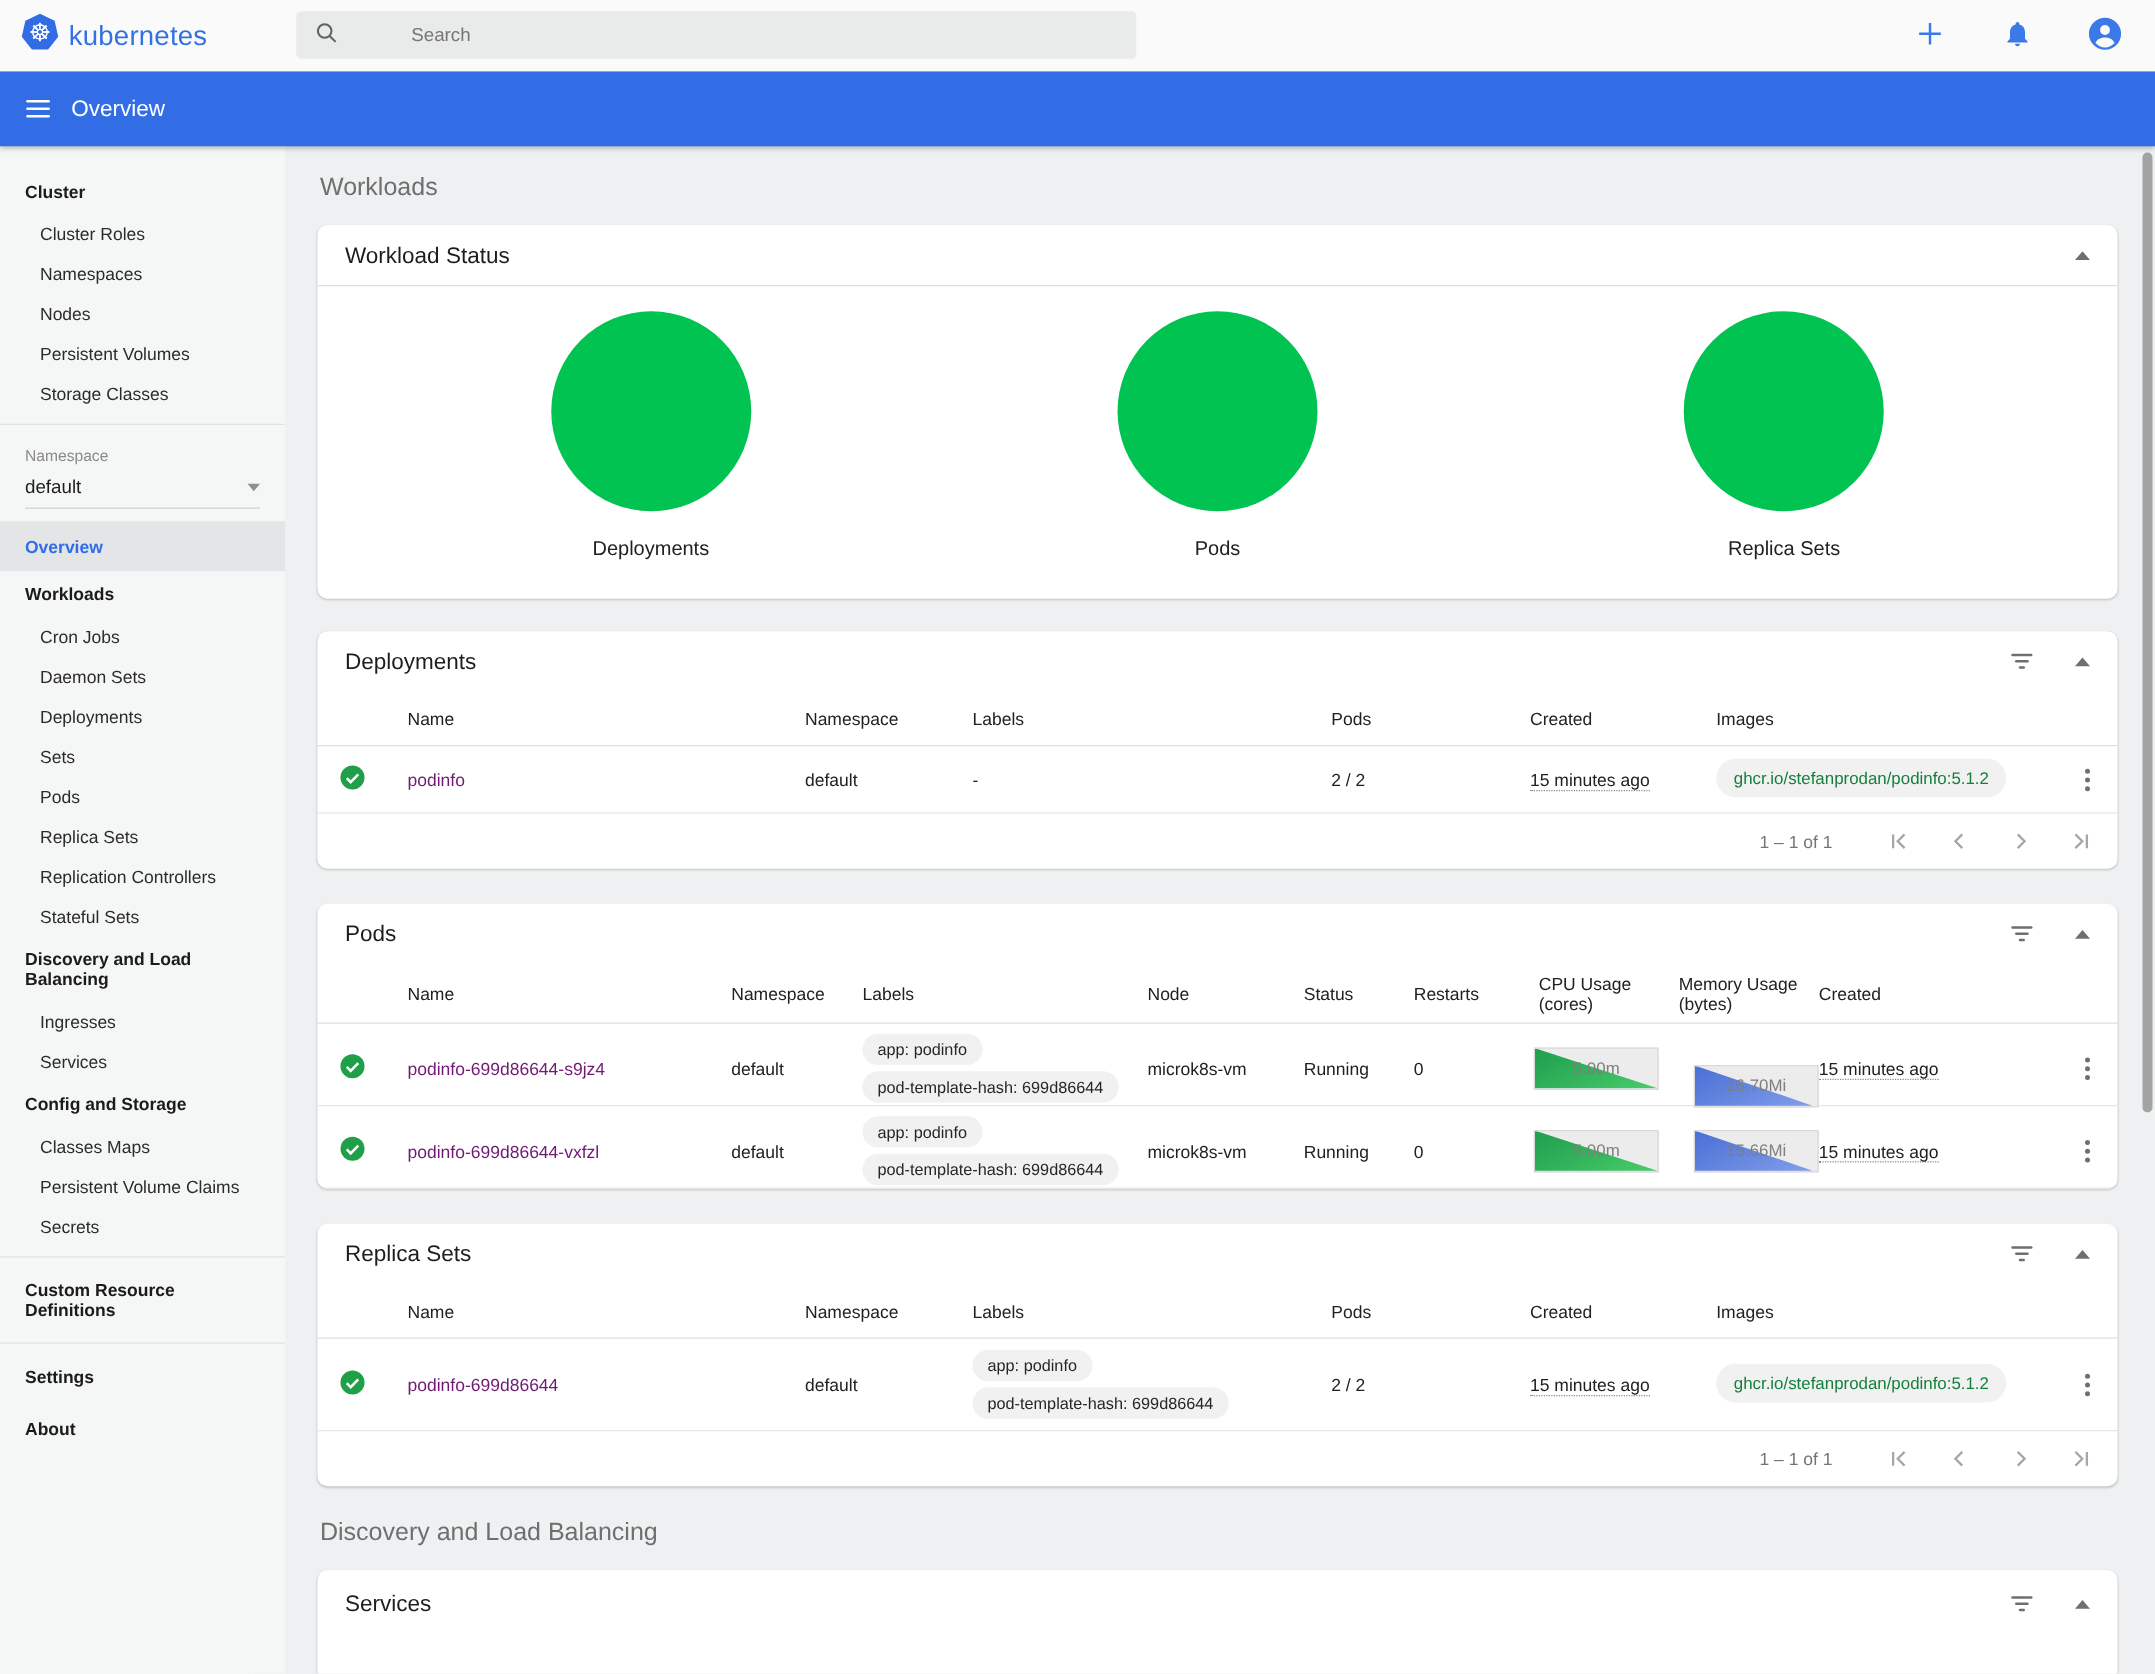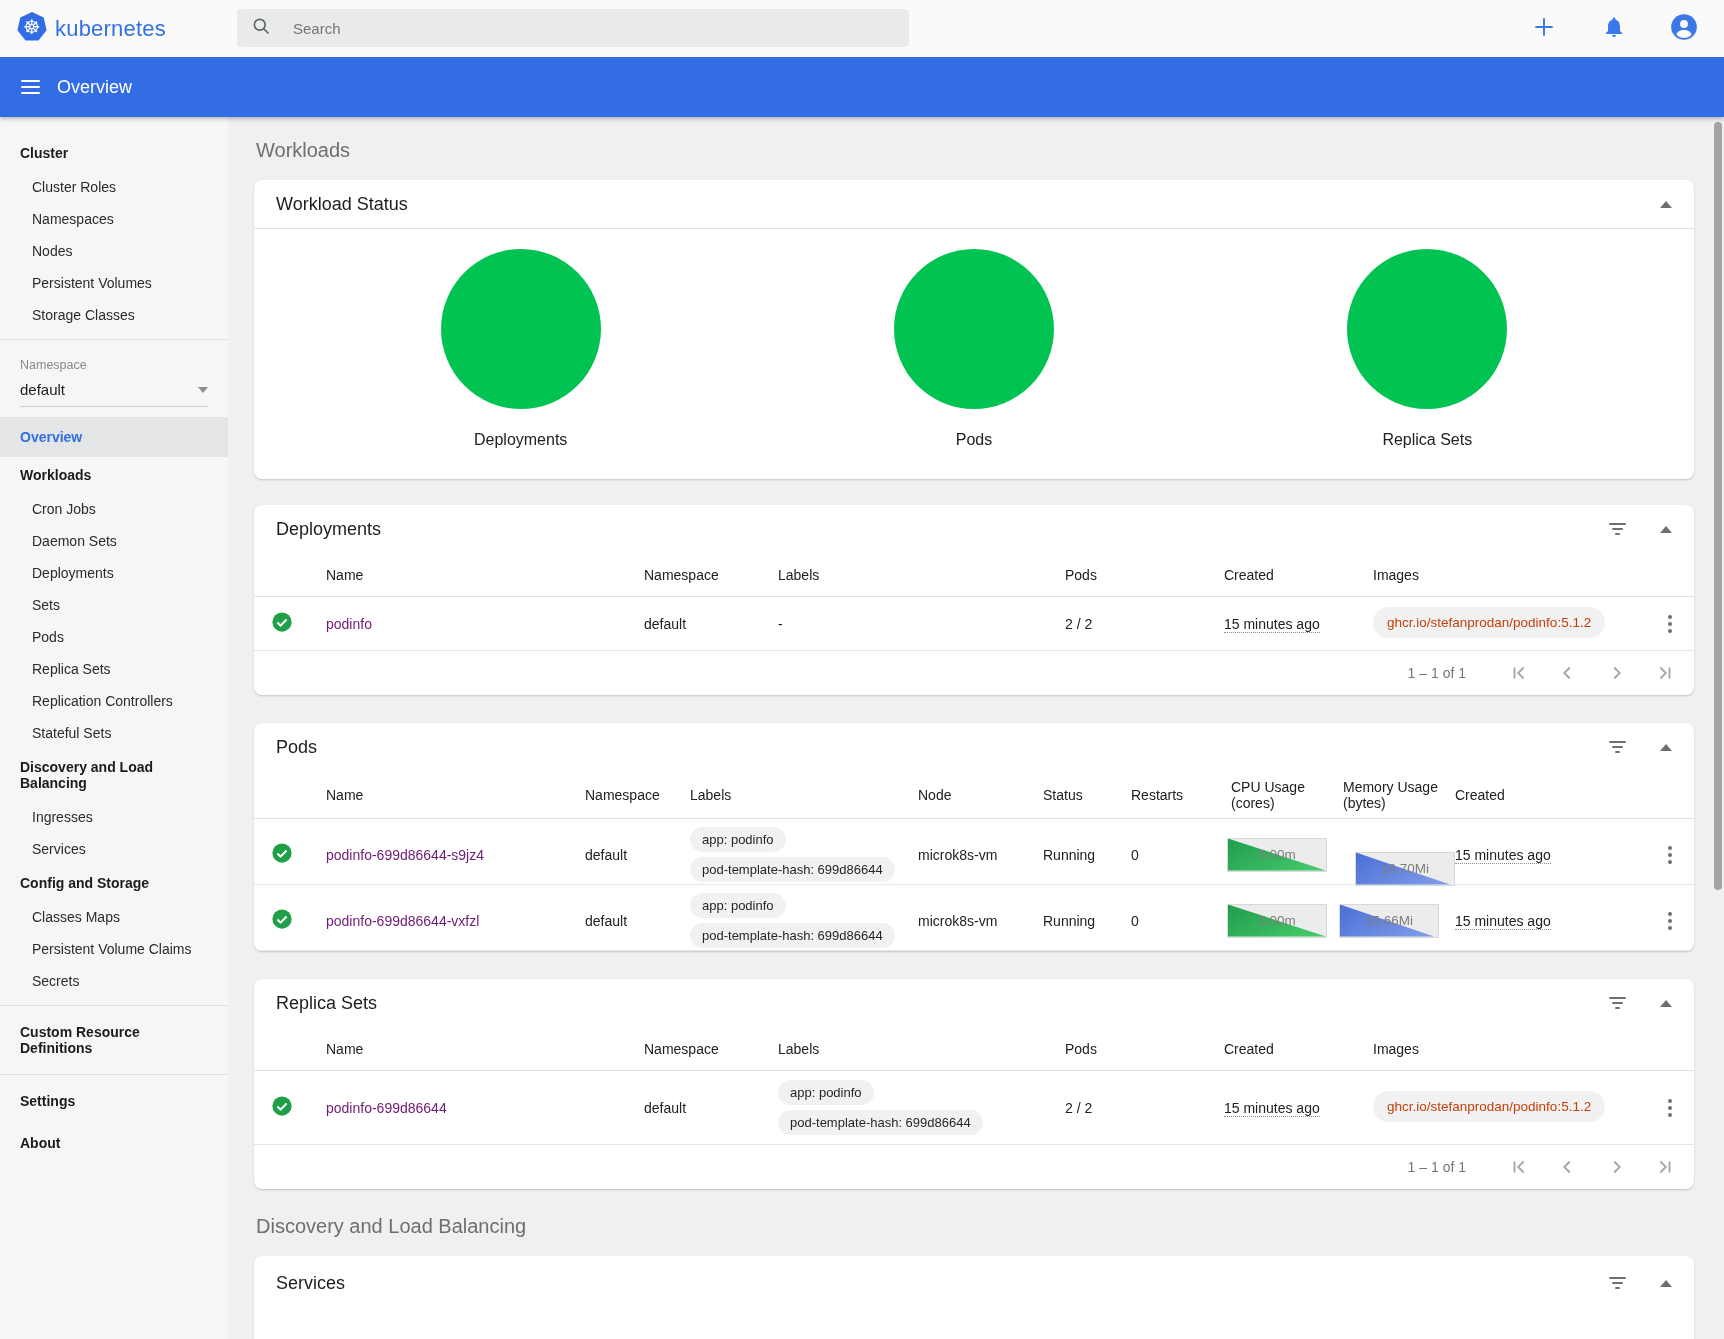--- a/index.html
+++ b/index.html
@@ -4,21 +4,21 @@
 <style>
   * { margin:0; padding:0; box-sizing:border-box; }
   html,body { width:1724px; height:1339px; overflow:hidden; }
   body { font-family:"Liberation Sans","DejaVu Sans",sans-serif; background:#eef0f1; color:#212121; position:relative; }
 
   
   .topbar { height:57px; background:#fafafa; display:flex; align-items:center; position:relative; z-index:5; }
   .brand { display:flex; align-items:center; gap:7px; padding-left:16px; width:228px; }
   .brand-text { font-size:22px; font-weight:500; color:#3371e3; letter-spacing:0.2px; }
   .searchbox { position:absolute; left:237px; top:9px; width:672px; height:38px; background:#e9eaea; border-radius:4px; display:flex; align-items:center; padding:0 14px; gap:22px; }
-  .searchbox input { border:none; outline:none; background:transparent; font-size:15px; color:#424242; width:100%; font-family:inherit; }
+  .searchbox input { border:none; outline:none; background:transparent; font-size:15px; color:#424242; width:100%; font-family:inherit;margin-left:36px; }
   .searchbox input::placeholder { color:#757575; }
   .top-icons { position:absolute; right:20px; top:0; height:57px; display:flex; align-items:center; gap:30px; }
   .icon-btn { width:40px; height:40px; display:flex; align-items:center; justify-content:center; border:none; background:transparent; cursor:pointer; }
 
   
   .appbar { height:60px; background:#326de6; display:flex; align-items:center; box-shadow:0 2px 4px rgba(0,0,0,0.25); position:relative; z-index:4; }
   .hamburger { width:48px; height:48px; margin-left:6px; display:flex; flex-direction:column; justify-content:center; align-items:center; gap:4px; background:transparent; border:none; cursor:pointer; }
   .hamburger span { display:block; width:19px; height:2px; background:#fff; border-radius:1px; }
   .appbar-title { color:#fff; font-size:18px; font-weight:500; margin-left:3px; }
 
@@ -60,21 +60,21 @@
   .th { height:44px; color:#747474; font-size:14px; border-bottom:1px solid #e0e0e0; }
   .th.tall { height:48px; }
   .cell { padding-left:16px; font-size:14px; color:#212121; }
   .cell.icon-cell { padding-left:0; display:flex; justify-content:center; }
   .cell.menu-cell { padding-left:0; display:flex; justify-content:center; }
   .tr-data { border-bottom:1px solid #e7e7e7; }
   .tr-data.h54 { height:54px; } .tr-data.h66 { height:66px; } .tr-data.h74 { height:74px; }
   .link { color:#701a75; text-decoration:none; cursor:pointer; }
   .chipcol { display:flex; flex-direction:column; align-items:flex-start; gap:5px; padding:8px 0 8px 16px; }
   .chip { background:#f1f1f1; border-radius:13px; padding:5px 12px; font-size:13px; color:#262626; white-space:nowrap; }
-  .img-chip { background:#f1f1f1; border-radius:16px; padding:8px 14px; font-size:13.5px; color:#c2410c; white-space:nowrap; display:inline-block; max-width:100%; overflow:hidden; }
+  .img-chip { background:#f1f1f1; border-radius:16px; padding:8px 14px; font-size:13.5px; color:#15803d; white-space:nowrap; display:inline-block; max-width:100%; overflow:hidden; }
   .created { border-bottom:1px dotted #8d8d8d; white-space:nowrap; cursor:default; }
   .dots { display:flex; flex-direction:column; gap:3px; background:none; border:none; cursor:pointer; padding:6px; }
   .dots b { width:4px; height:4px; border-radius:50%; background:#6f6f6f; display:block; }
 
   
   .spark { position:relative; width:100px; height:34px; background:#ececec; border:1px solid #d9d9d9; margin-left:12px; overflow:hidden; }
   .spark .fill { position:absolute; inset:0; }
   .spark-cpu .fill { background:linear-gradient(150deg,#1f9e4d,#49cc6c); clip-path:polygon(0 0,100% 100%,0 100%); }
   .spark-mem .fill { background:linear-gradient(150deg,#4a6fd6,#84a0ea); clip-path:polygon(0 0,96% 100%,0 100%); }
   .spark .val { position:absolute; inset:0; display:flex; align-items:center; justify-content:center; font-size:13.5px; color:#7e7e7e;text-align:center; }
@@ -371,21 +371,21 @@
         </div>
         <div class="cell">microk8s-vm</div>
         <div class="cell">Running</div>
         <div class="cell">0</div>
         <div class="cell" style="padding-left:0;">
           <div class="spark spark-cpu">
             <span class="fill"></span>
               <span class="val">5.00m</span>
           </div>
         </div>
-        <div class="cell" style="padding-left:0;">
+        <div class="cell" style="padding-left:16px;">
           <div class="spark spark-mem">
             <span class="fill"></span>
               <span class="val">15.66Mi</span>
           </div>
         </div>
         <div class="cell"><span class="created">15 minutes ago</span></div>
         <div class="cell menu-cell">
             <button class="dots">
               <b></b>
               <b></b>

